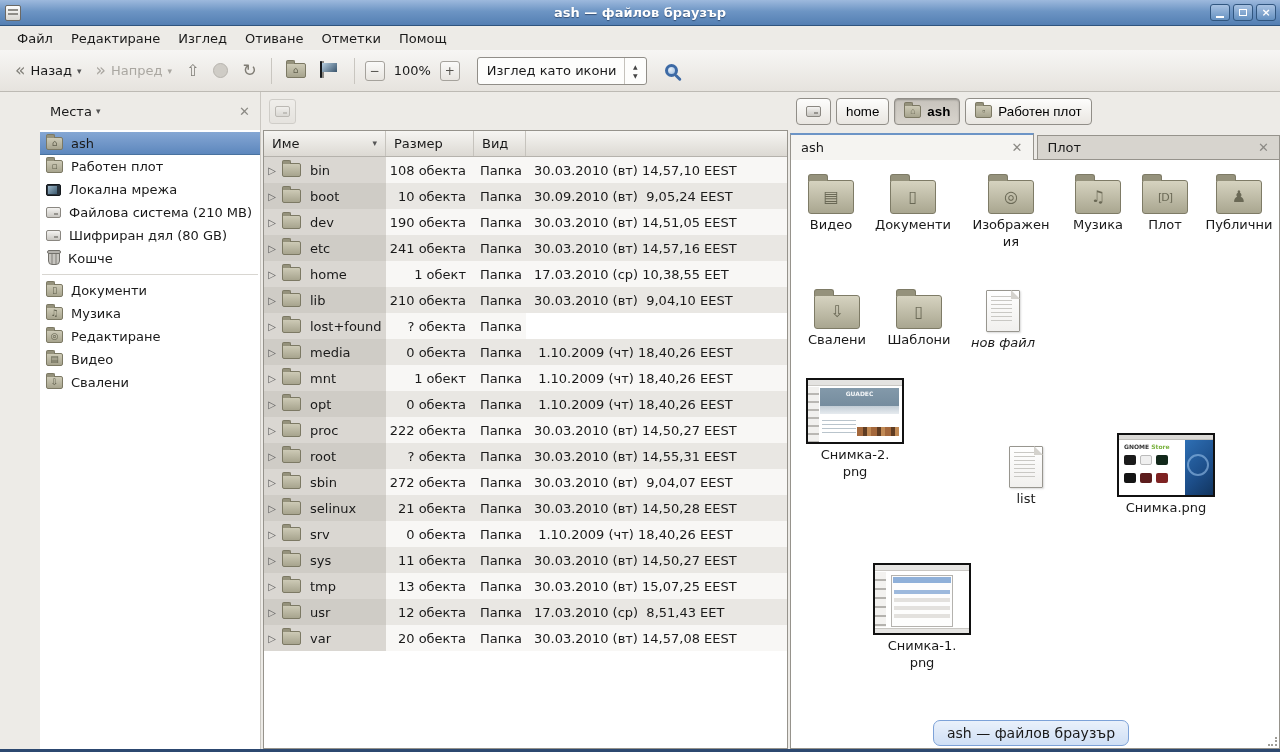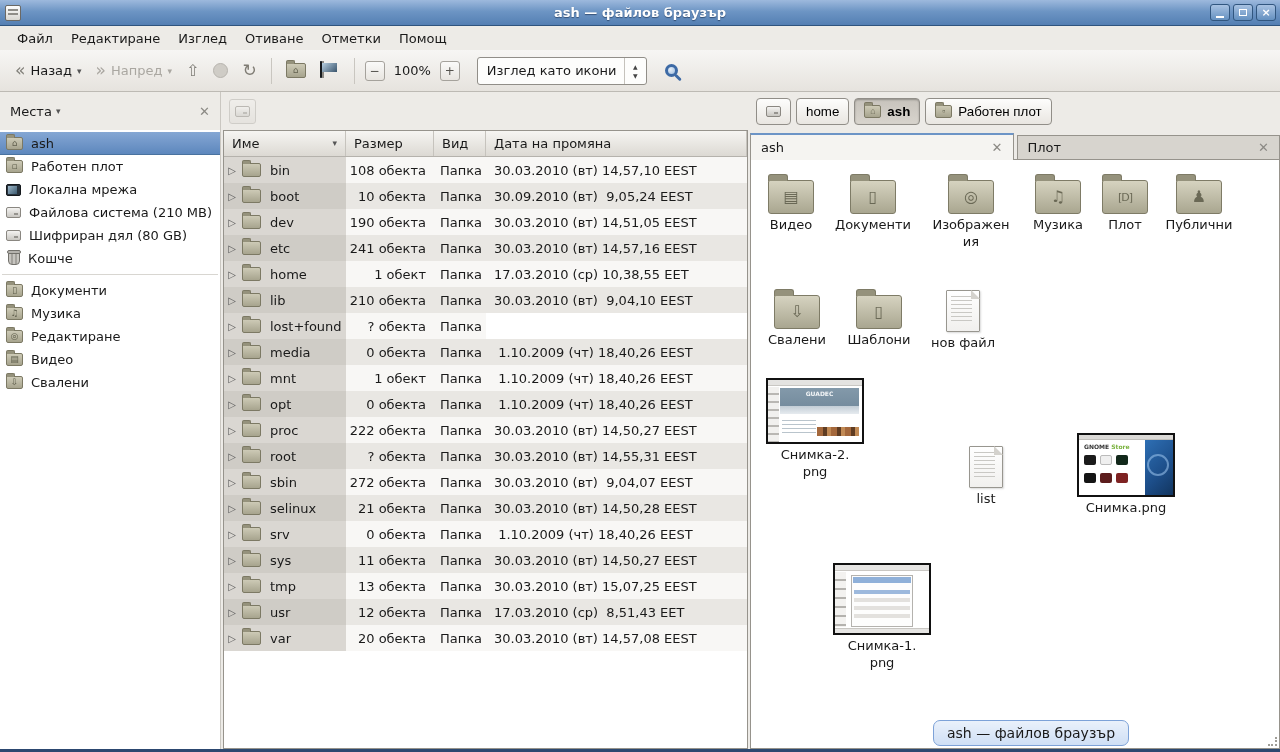--- a/index.html
+++ b/index.html
@@ -46,21 +46,21 @@
   .icon-network { width:15px; height:12px; background:#29333d; border:1px solid #14181c; border-radius:2px; position:relative; flex:none; overflow:hidden; }
   .icon-network::after { content:""; position:absolute; left:1px; top:1px; width:9px; height:8px; background:linear-gradient(135deg,#9db7c8,#3c5a70); }
   .icon-trash { width:12px; height:13px; background:repeating-linear-gradient(90deg,#c7c5c0 0 2px,#a4a29d 2px 4px); border:1px solid #73716c; border-radius:2px 2px 4px 4px; position:relative; margin-left:2px; flex:none; }
   .icon-trash::before { content:""; position:absolute; top:-3px; left:-2px; right:-2px; height:2px; background:#b5b3ae; border:1px solid #73716c; border-radius:2px; }
   .icon-computer { position:relative; width:20px; height:18px; flex:none; }
   .icon-computer .scr { width:19px; height:13px; background:#333e48; border:1px solid #16191d; border-radius:2px; overflow:hidden; position:relative; }
   .icon-computer .scr::after { content:""; position:absolute; left:1px; top:1px; width:15px; height:9px; background:linear-gradient(135deg,#b8d0e2,#39536b); }
   .icon-computer .base { width:11px; height:3px; background:#c9c6c0; border:1px solid #8d8a84; margin:0 auto; }
 
   
-  .main { display:flex; height:657px; }
+  .main { display:flex; height:657px;padding-left:40px; }
   .sidebar { width:220px; background:#fff; display:flex; flex-direction:column; }
   .side-head { height:38px; background:#edebe7; display:flex; align-items:center; padding:0 10px; gap:4px; }
   .side-head .chev { font-size:9px; color:#555; }
   .side-close { margin-left:auto; color:#8b8984; font-size:13px; }
   .side-list { flex:1; background:#fff; padding-top:2px; }
   .side-item { height:23px; display:flex; align-items:center; padding-left:6px; gap:8px; }
   .side-item.selected { background:linear-gradient(#85a7d4,#5d87bd); border-bottom:1px solid #49729f; }
   .side-sep { height:1px; background:#d8d6d1; margin:4px 2px; }
   .splitter { width:3px; background:#edebe7; border-left:1px solid #cac7c1; }
 
@@ -301,23 +301,20 @@
               <div class="th col-name">
                 <span>Име</span>
                 <span class="sort">▾</span>
               </div>
               <div class="th col-size">
                 <span>Размер</span>
               </div>
               <div class="th col-type">
                 <span>Вид</span>
               </div>
-              <div class="th col-date">
-                <span>Дата на промяна</span>
-              </div>
             </div>
           <div id="tree-rows">
               <div class="trow r0">
                 <div class="cell c-name">
                   <span class="exp">▷</span>
                   <span class="fmini"></span>
                   <span class="nm">bin</span>
                 </div>
                 <div class="cell c-size">108 обекта</div>
                 <div class="cell c-type">Папка</div>
@@ -580,21 +577,21 @@
                 <em class="emb">⇩</em>
               </div>
               <div class="ivlabel">Свалени</div>
             </div>
             <div class="ivitem" style="left: 80px; top: 127px;">
               <div class="folder">
                 <em class="emb">▯</em>
               </div>
               <div class="ivlabel">Шаблони</div>
             </div>
-            <div class="ivitem" style="left: 164px; top: 130px;">
+            <div class="ivitem" style="left: 164px; top: 130px; font-style: italic;">
               <div class="doc-icon"></div>
               <div class="ivlabel">нов файл</div>
             </div>
             <div class="ivitem" style="left: 16px; top: 218px;">
               <div class="thumb t-guadec">
                 <i class="g-top"></i>
                 <i class="g-side"></i>
                 <i class="g-head"><b>GUADEC</b></i>
                 <i class="g-sky"></i>
                 <i class="g-text"></i>

